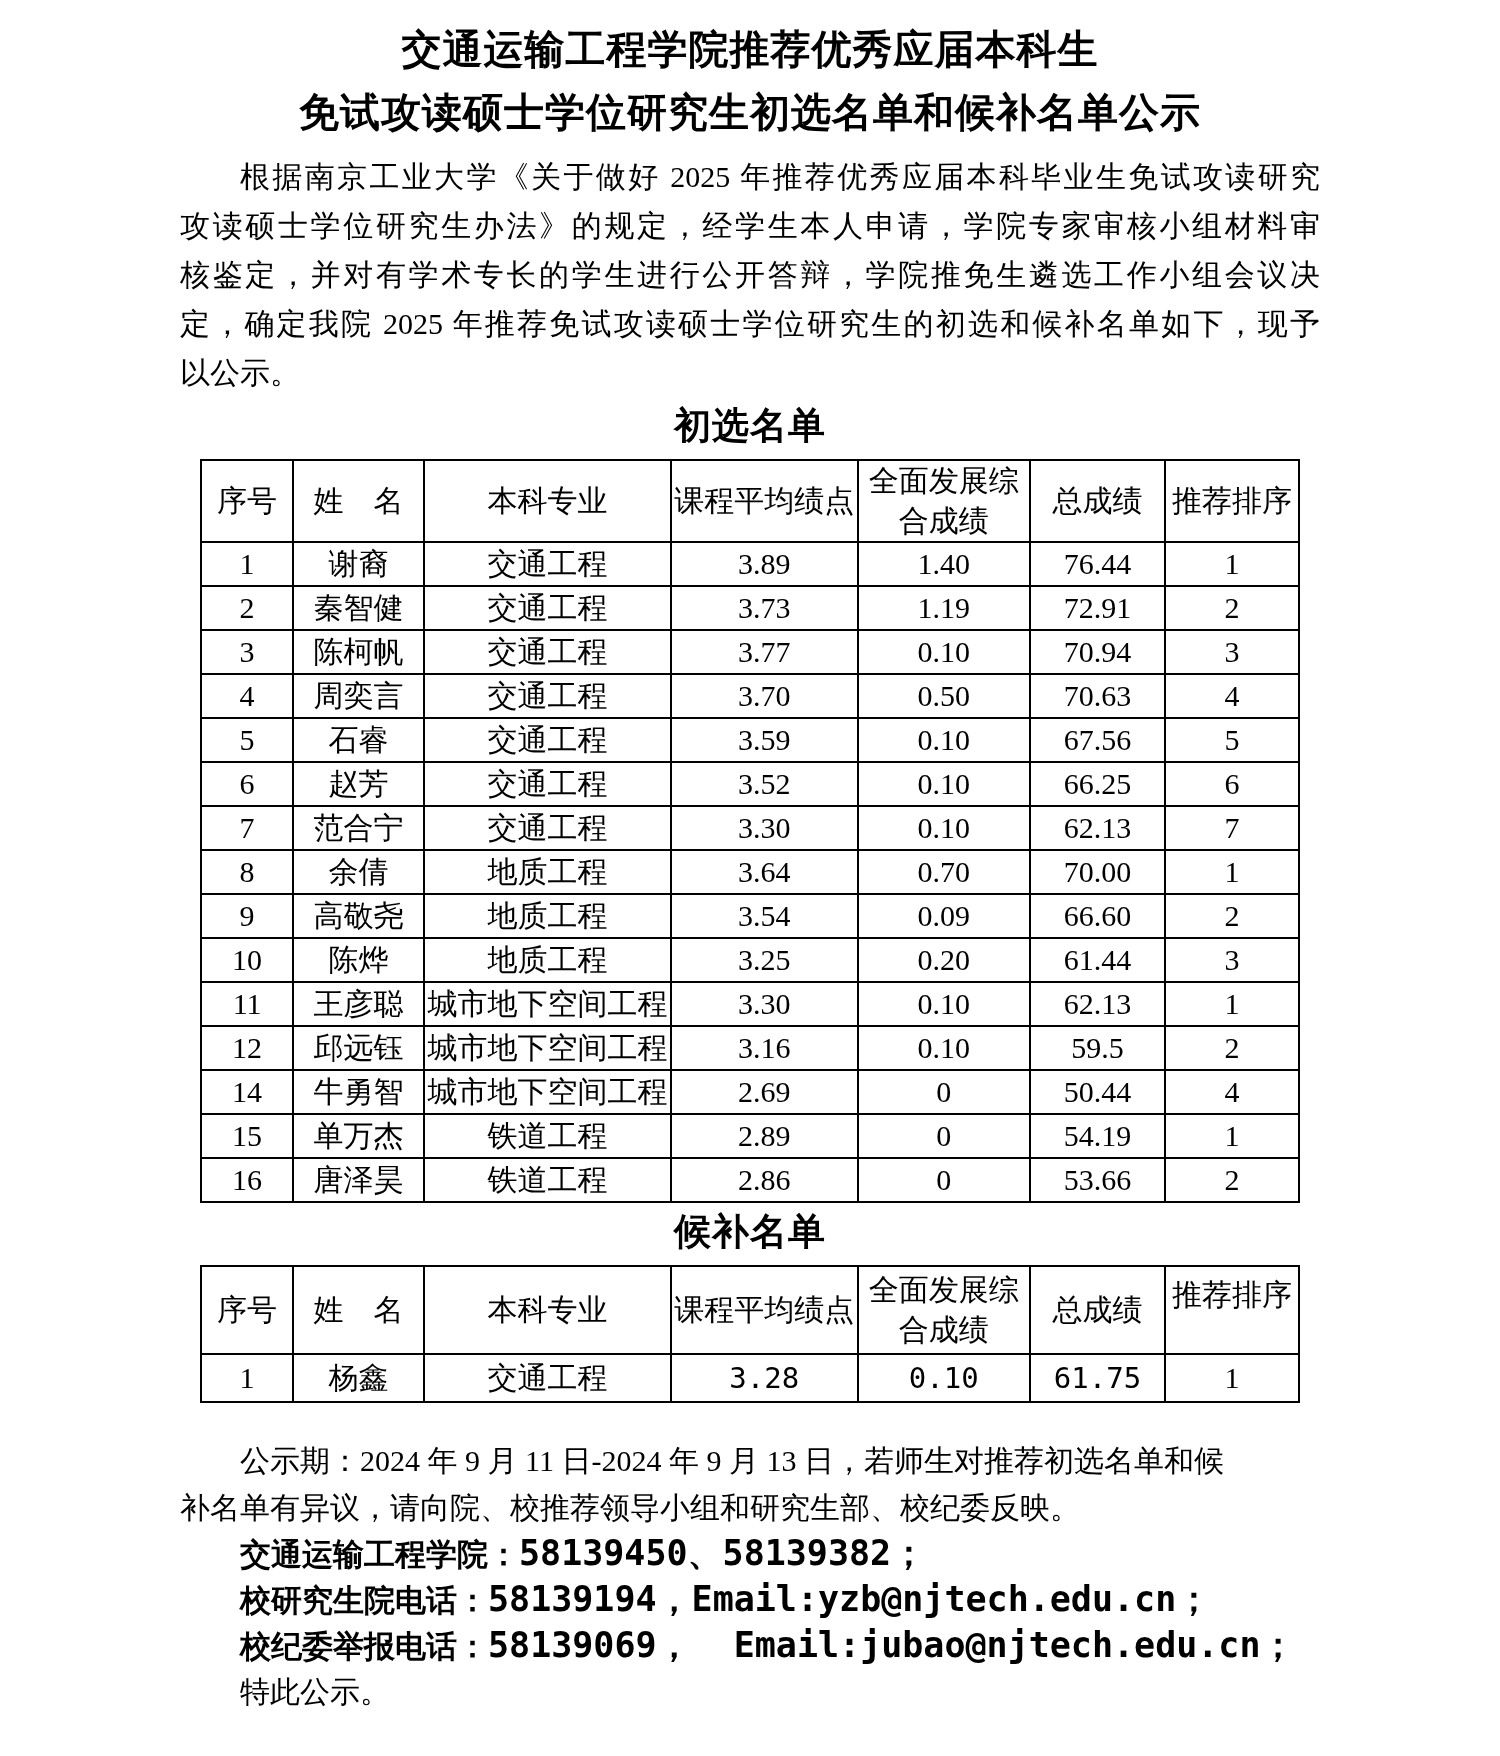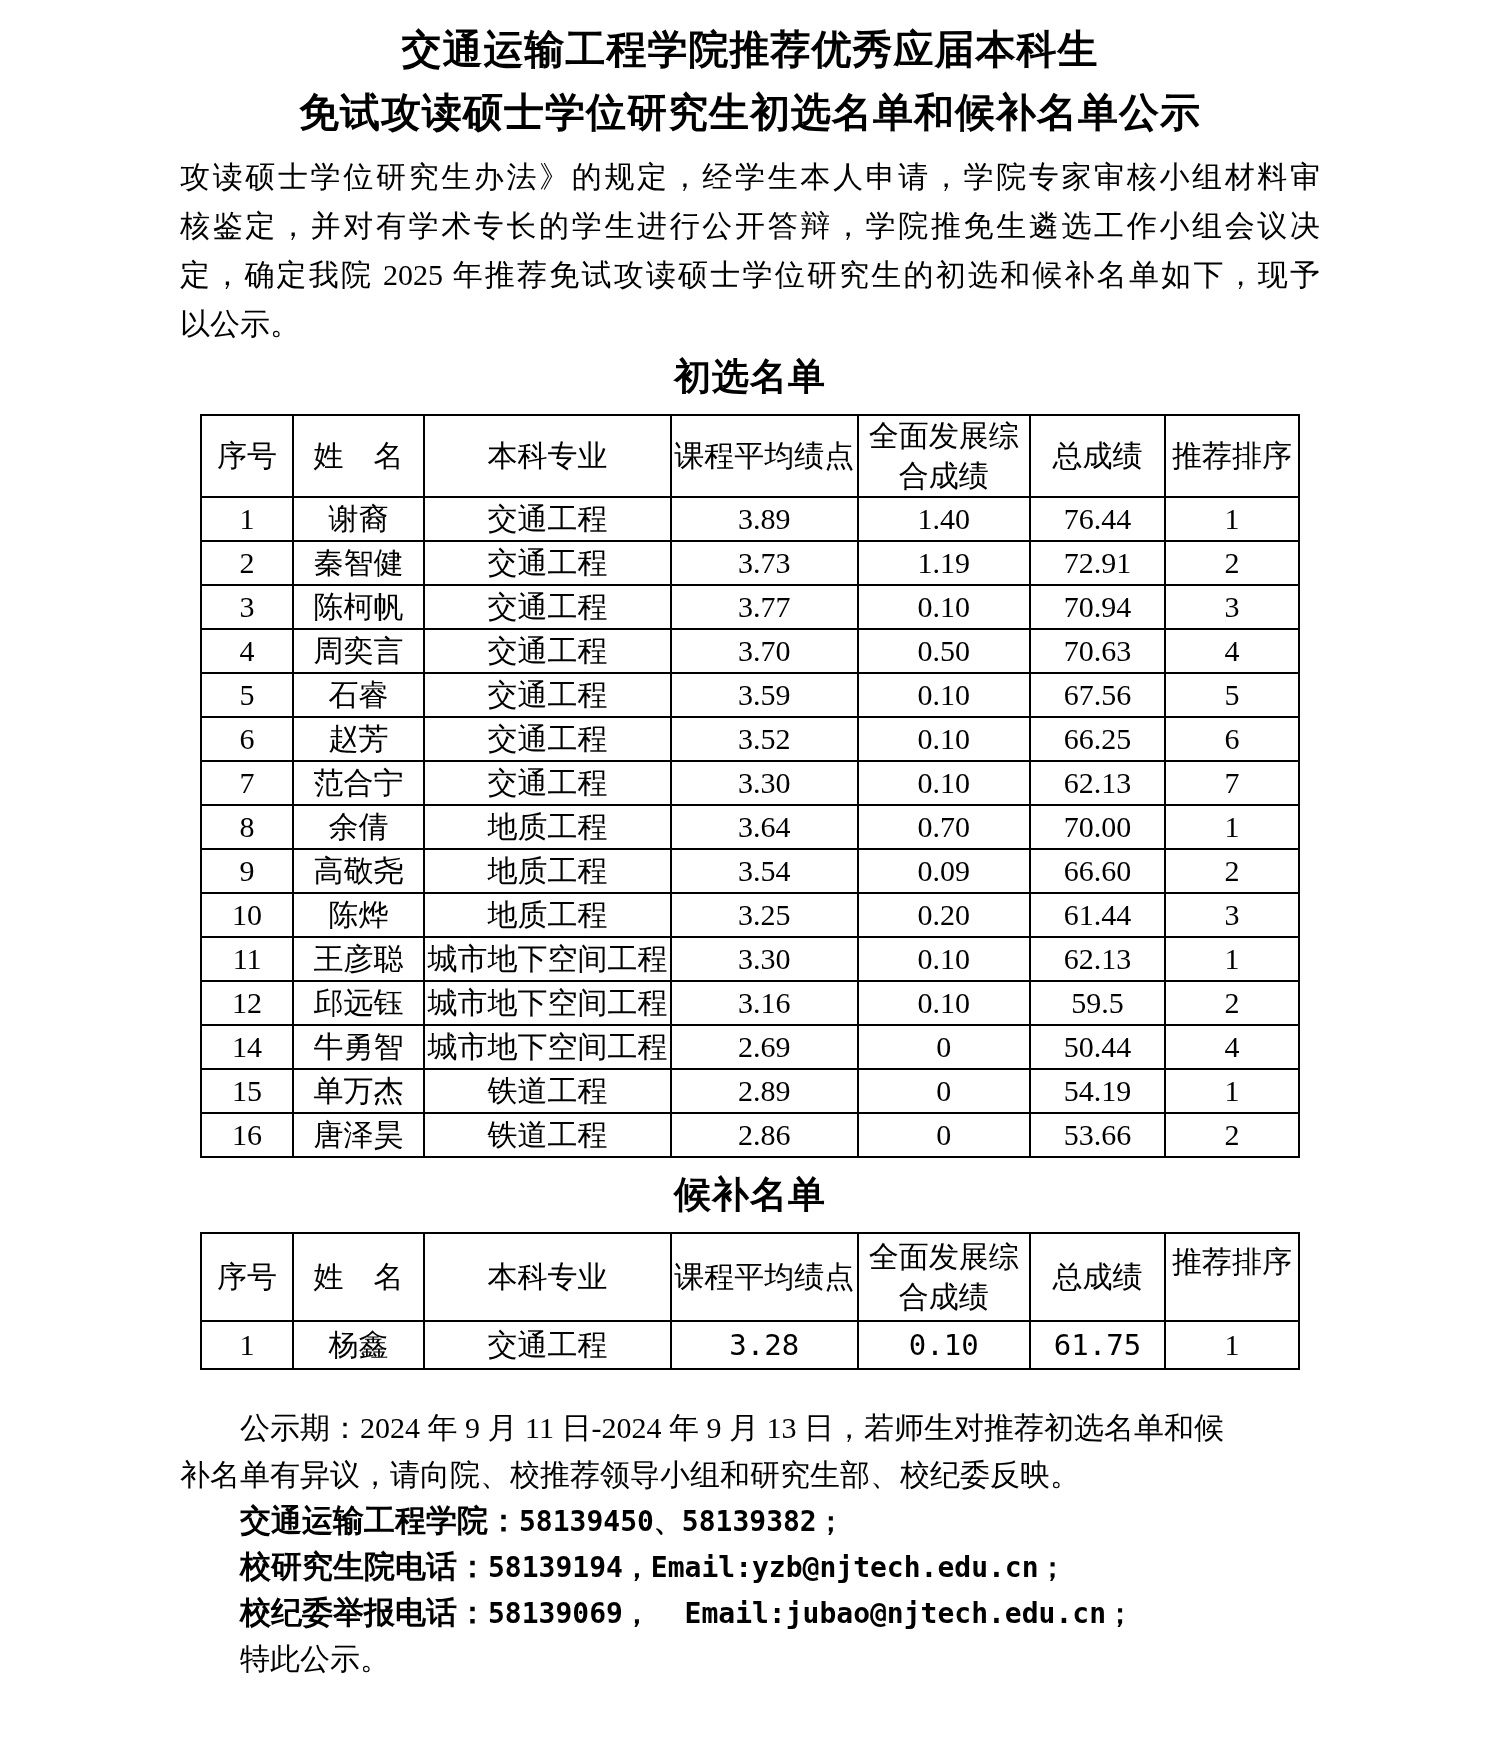--- a/index.html
+++ b/index.html
@@ -40,21 +40,21 @@
     text-align: center;
     font-family: "Liberation Sans", "DejaVu Sans", sans-serif;
     font-weight: bold;
     font-size: 37px;
     line-height: 50px;
     letter-spacing: 1px;
     margin: 4px 0 8px 0;
   }
   table.roster {
     width: 1100px;
-    margin: 12px auto;
+    margin: 0 auto;
     border-collapse: collapse;
     table-layout: fixed;
   }
   table.roster th, table.roster td {
     border: 2px solid #000;
     text-align: center;
     vertical-align: middle;
     padding: 0;
     font-size: 30px;
     overflow: hidden;
@@ -89,39 +89,40 @@
     font-size: 31px;
     line-height: 45px;
     padding-left: 60px;
   }
   .c-label {
     font-family: "Liberation Sans", "DejaVu Sans", sans-serif;
     font-weight: bold;
   }
   .c-value {
     font-family: "DejaVu Sans Mono", monospace;
-    font-size: 28px;
+    font-size: 35px;
     font-weight: bold;
     white-space: pre-wrap;
   }
   .closing {
     font-size: 30px;
     line-height: 46px;
     text-indent: 2em;
   }
 </style>
 </head>
 <body>
 
 <div class="page">
 
   <h1 class="title">交通运输工程学院推荐优秀应届本科生</h1>
   <h1 class="title">免试攻读硕士学位研究生初选名单和候补名单公示</h1>
 
   <div class="intro">
+    <div class="p-line jl indent">根据南京工业大学《关于做好 2025 年推荐优秀应届本科毕业生免试攻读研究</div>
     <div class="p-line jl">攻读硕士学位研究生办法》的规定，经学生本人申请，学院专家审核小组材料审</div>
     <div class="p-line jl">核鉴定，并对有学术专长的学生进行公开答辩，学院推免生遴选工作小组会议决</div>
     <div class="p-line jl">定，确定我院 2025 年推荐免试攻读硕士学位研究生的初选和候补名单如下，现予</div>
     <div class="p-line">以公示。</div>
   </div>
 
   <div class="section-title">初选名单</div>
 
   <table class="roster">
     <colgroup>

